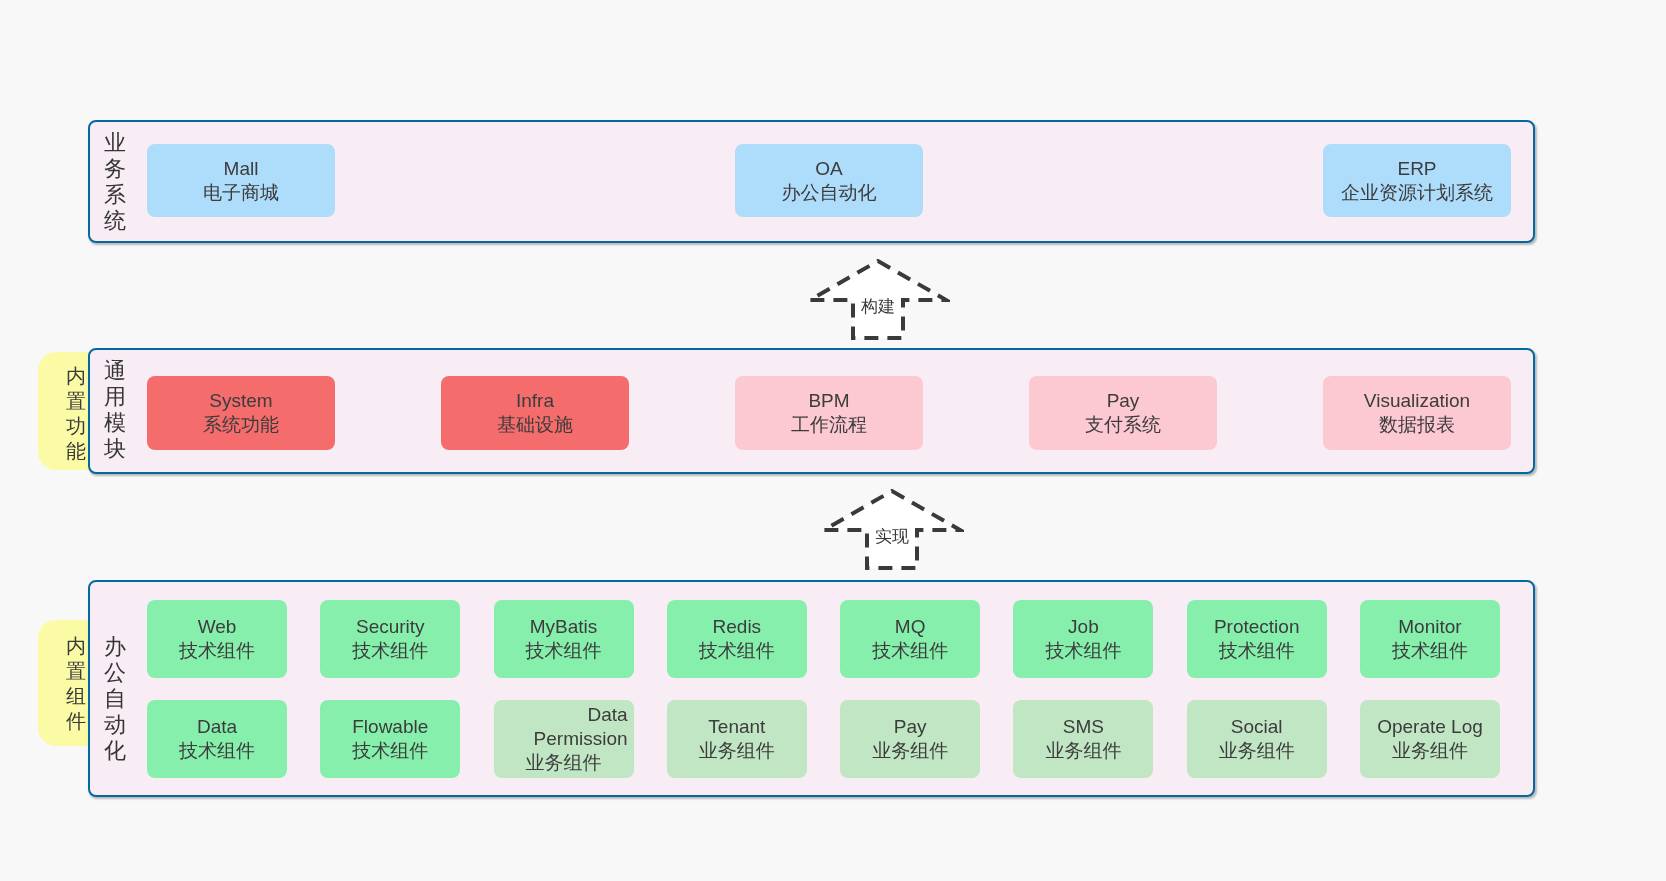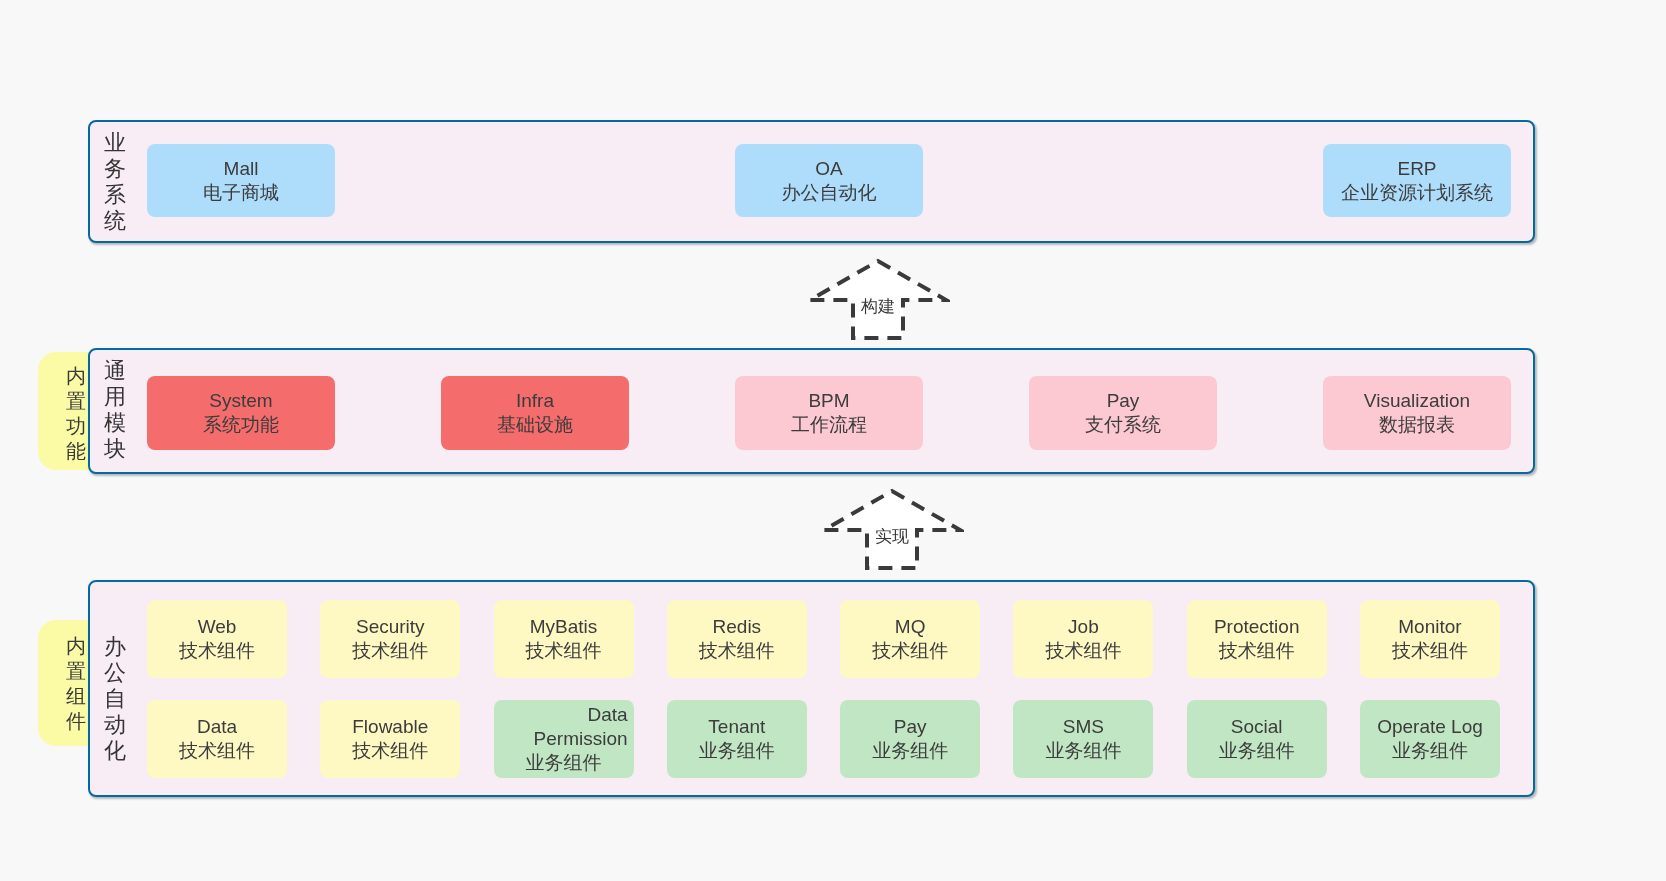--- a/index.html
+++ b/index.html
@@ -42,21 +42,21 @@
 
   .box{
     border-radius:8px;display:flex;flex-direction:column;
     justify-content:center;align-items:center;text-align:right;
     font-size:19px;line-height:24px;padding:2px 6px;box-sizing:border-box;
     color:#3c3c3c;
   }
   .blue{background:#aedcfb;}
   .red{background:#f56c6c;}
   .pink{background:#fcc8d1;}
-  .gdark{background:#fef9c3;}
+  .gdark{background:#86efac;}
   .glight{background:#c0e6c3;}
 
   .note{
     position:absolute;left:38px;width:76px;background:#fbfba6;
     clip-path:polygon(0 0,calc(100% - 15px) 0,100% 15px,100% 100%,0 100%);
     z-index:1;
     border-radius:18px;
   }
   #note-modules{top:352px;height:118px;}
   #note-components{top:620px;height:126px;}

